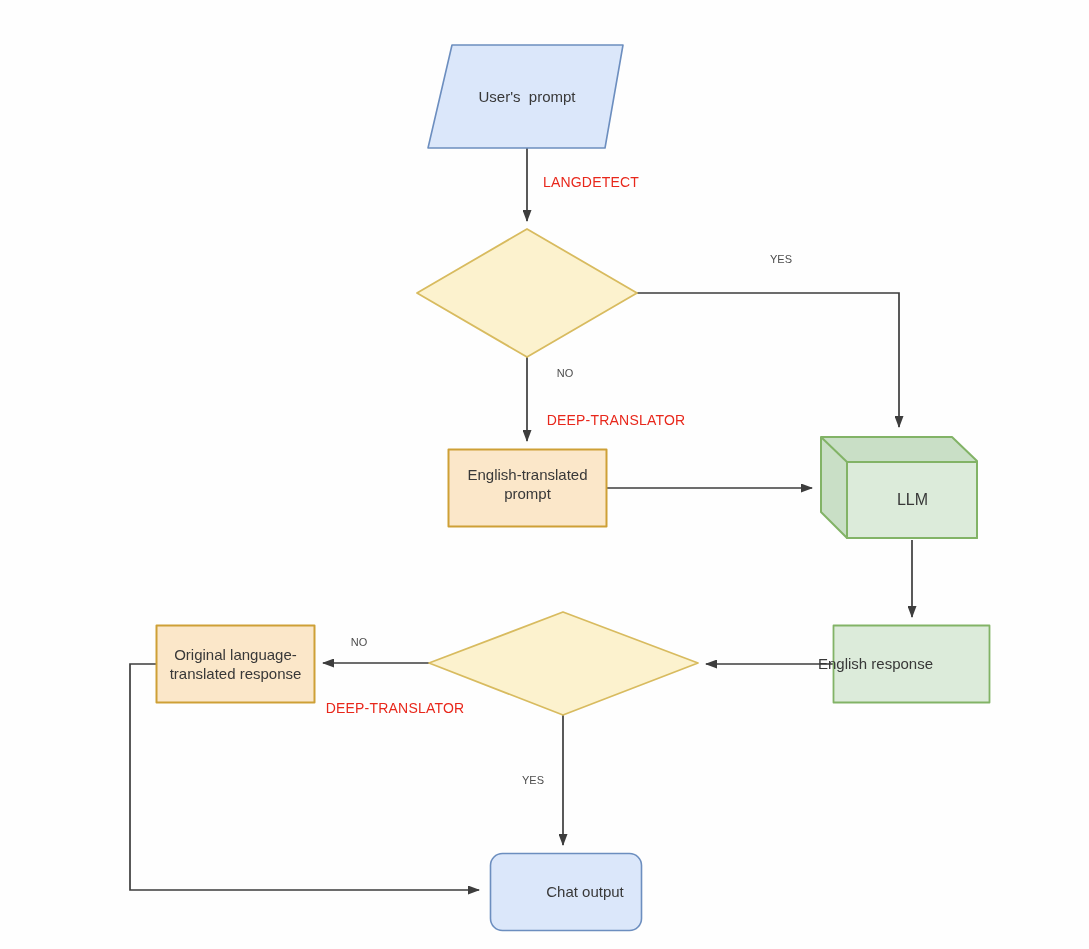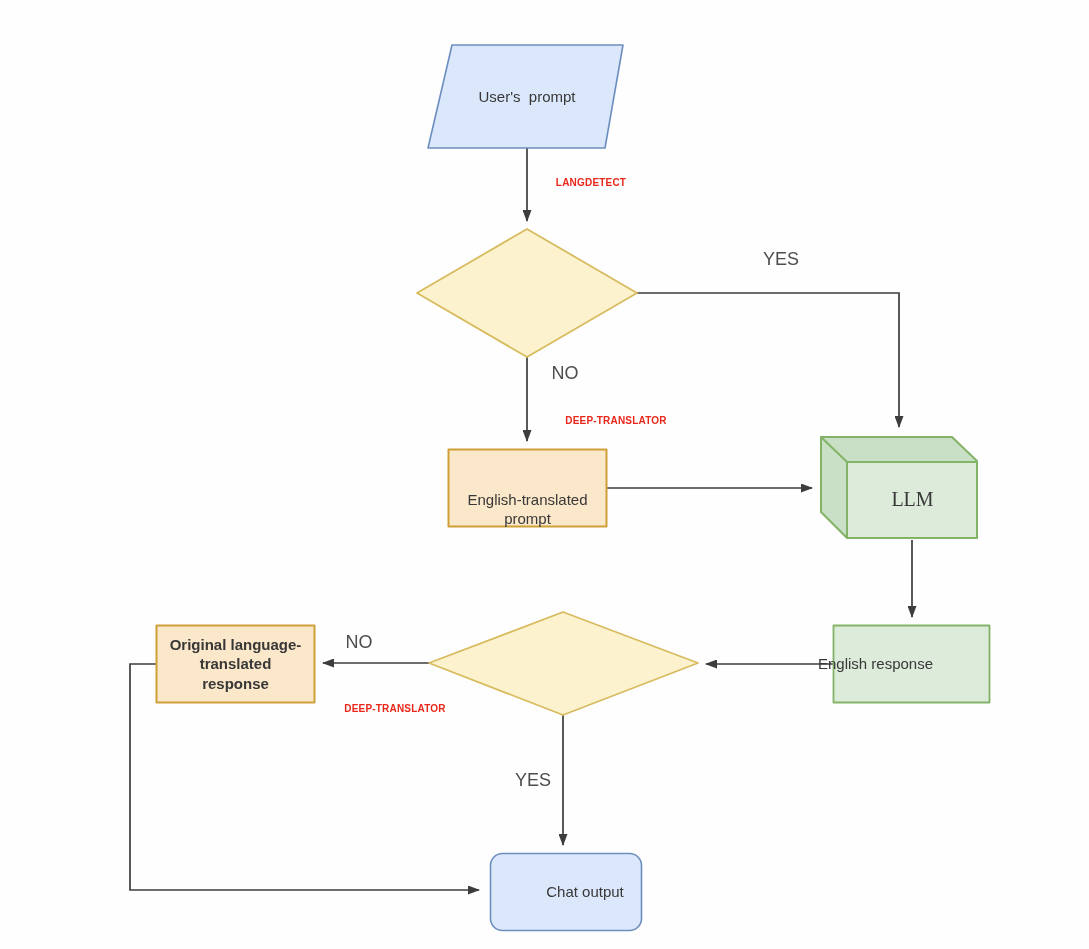--- a/index.html
+++ b/index.html
@@ -25,32 +25,32 @@
     white-space: pre-wrap;
     box-sizing: border-box;
     pointer-events: none;
   }
   .edge-lbl {
     position: absolute;
     display: flex;
     align-items: center;
     justify-content: center;
     text-align: center;
-    font-size: 18px;
+    font-size: 11px;
     color: var(--edge-label-text, #4D4D4D);
     white-space: pre-wrap;
     pointer-events: none;
   }
   .tool-lbl {
     color: var(--tool-label, #E8271B);
-    font-weight: bold;
-    font-size: 10px;
+    font-weight: normal;
+    font-size: 14px;
     letter-spacing: 0.2px;
   }
-  .llm-lbl { font-size: 20px; font-family: Liberation Serif, serif; }
+  .llm-lbl { font-size: 16px; }
 
   .edge {
     fill: none;
     stroke: var(--edge, #3D3D3D);
     stroke-width: 1.7;
     marker-end: url(#arrowhead);
   }
   .shape { stroke-linejoin: round; }
   .sw-blue   { stroke-width: 1.6; }
   .sw-yellow { stroke-width: 1.8; }
@@ -95,28 +95,28 @@
     <polygon class="shape sw-yellow" points="563,612 698,663 563,715 429,663" fill="#FCF2CE" stroke="#D8BB5F"></polygon>
 
     <rect class="shape sw-orange" x="156.5" y="625.5" width="158" height="77" fill="#FBE7C9" stroke="#CEA036"></rect>
 
     <rect class="shape sw-blue" x="490.5" y="853.5" width="151" height="77" rx="12" ry="12" fill="#DBE7FA" stroke="#6C8EBF"></rect>
   </svg>
 
   <div class="lbl" style="left:437px; top:86px; width:180px; height:22px;">User's  prompt</div>
 
 
-  <div class="lbl" style="left:448px; top:461px; width:159px; height:96px; padding:0 14px;">English-translated prompt</div>
+  <div class="lbl" style="left:448px; top:436px; width:159px; height:96px; padding:0 14px;">English-translated prompt</div>
 
   <div class="lbl llm-lbl" style="left:847px; top:462px; width:131px; height:76px;">LLM</div>
 
   <div class="lbl" style="left:797px; top:625px; width:157px; height:78px;">English response</div>
 
 
-  <div class="lbl" style="left:156px; top:625px; width:159px; height:78px; padding:4px 12px;font-weight:bold;">Original language-translated response</div>
+  <div class="lbl" style="left:156px; top:625px; width:159px; height:78px; padding:4px 12px;">Original language-translated response</div>
 
   <div class="lbl" style="left:490px; top:853px; width:152px; height:78px;padding-left:38px;">Chat output</div>
 
   <div class="edge-lbl tool-lbl" style="left:511px; top:173px; width:160px; height:18px;">LANGDETECT</div>
 
   <div class="edge-lbl" style="left:751px; top:250px; width:60px; height:18px;">YES</div>
 
   <div class="edge-lbl" style="left:535px; top:364px; width:60px; height:18px;">NO</div>
 
   <div class="edge-lbl tool-lbl" style="left:536px; top:411px; width:160px; height:18px;">DEEP-TRANSLATOR</div>

